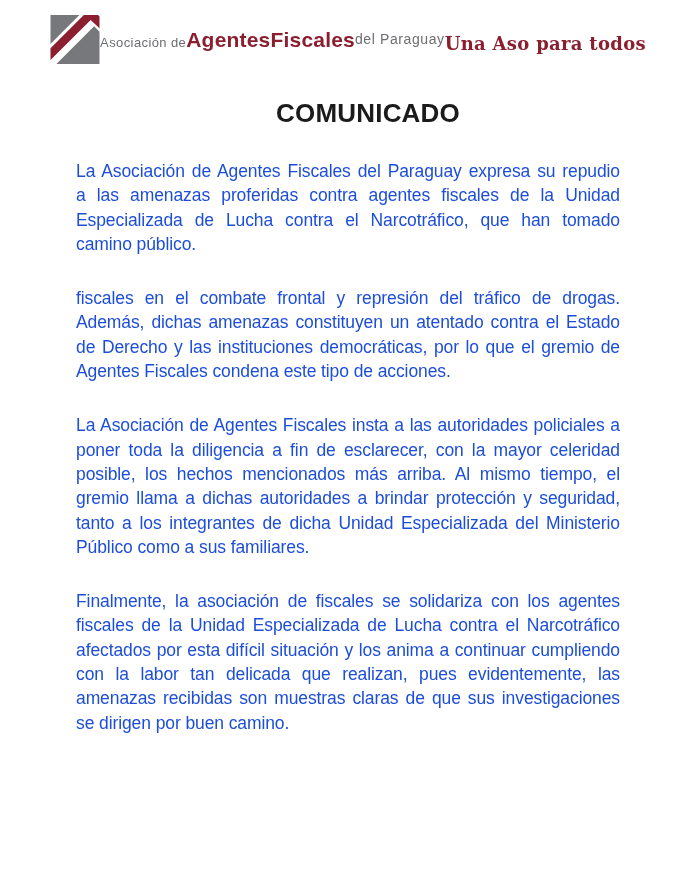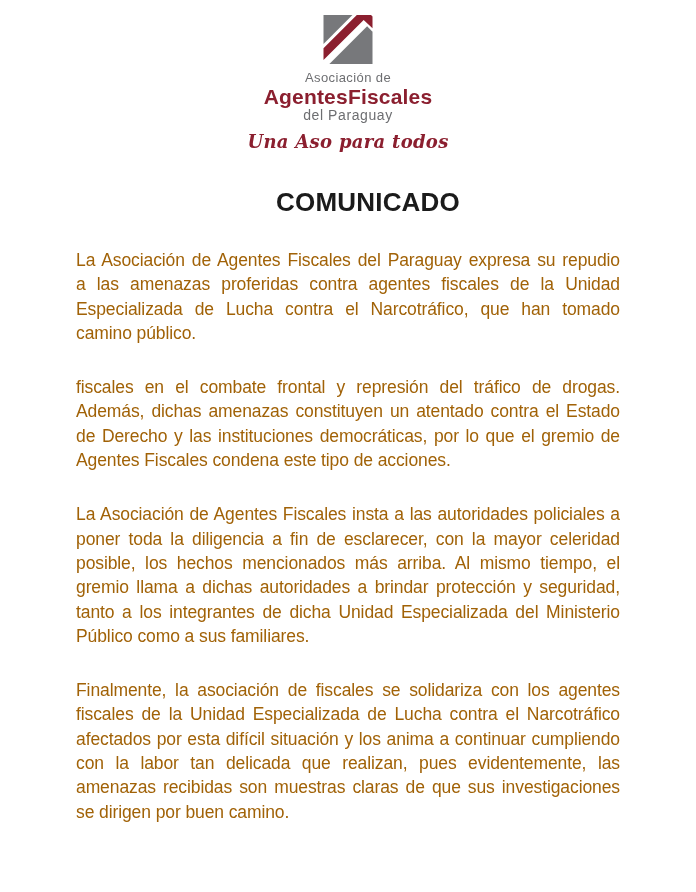--- a/index.html
+++ b/index.html
@@ -11,23 +11,24 @@
     background: #ffffff;
     font-family: "Liberation Sans", sans-serif;
     overflow: hidden;
     box-sizing: border-box;
   }
 
   
   .logo {
     padding-top: 15px;
     display: flex;
-    flex-direction: column;
+    flex-direction: row;
     align-items: center;
     text-align: center;
+    justify-content: center;
   }
   .logo-mark { width: 50px; height: 49px; display: block; }
   .logo-sub {
     margin-top: 6px;
     color: #6D6E71;
     font-size: 13px;
     letter-spacing: 0.4px;
     line-height: 15px;
   }
   .logo-name {
@@ -41,21 +42,20 @@
   .logo-sub2 {
     color: #6D6E71;
     font-size: 14px;
     letter-spacing: 0.6px;
     line-height: 15px;
   }
   .logo-tagline {
     margin-top: 8px;
     color: #8B1F2F;
     font-family: "DejaVu Serif", serif;
-    font-style: italic;
     font-weight: bold;
     font-size: 18px;
     line-height: 22px;
     letter-spacing: 0.3px;
   }
 
   
   .title {
     margin: 36px 0 0 0;
     text-align: center;
@@ -66,21 +66,21 @@
     letter-spacing: 0.2px;
     padding-left: 40px;
   }
 
   
   .content {
     margin: 33px 76px 0 76px;
   }
   .para {
     margin: 0 0 30px 0;
-    color: #a16207;
+    color: #1d4ed8;
     font-size: 17.5px;
     line-height: 24.3px;
     letter-spacing: -0.1px;
   }
   .para:last-child { margin-bottom: 0; }
   .pline {
     text-align: justify;
     text-align-last: justify;
     white-space: normal;
   }

